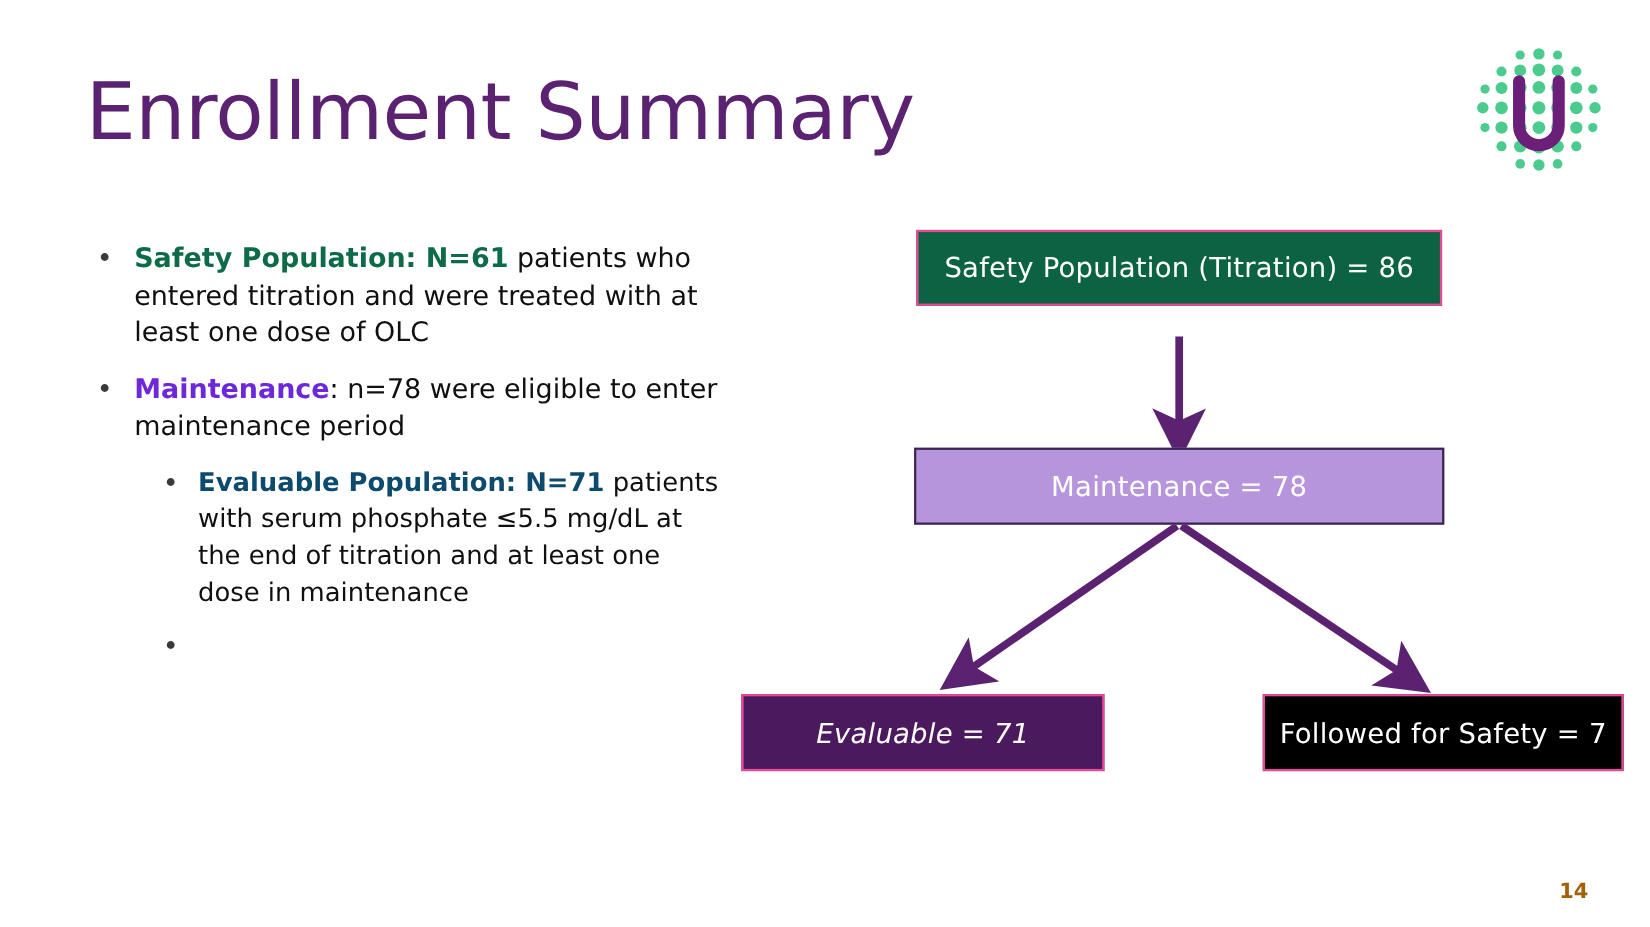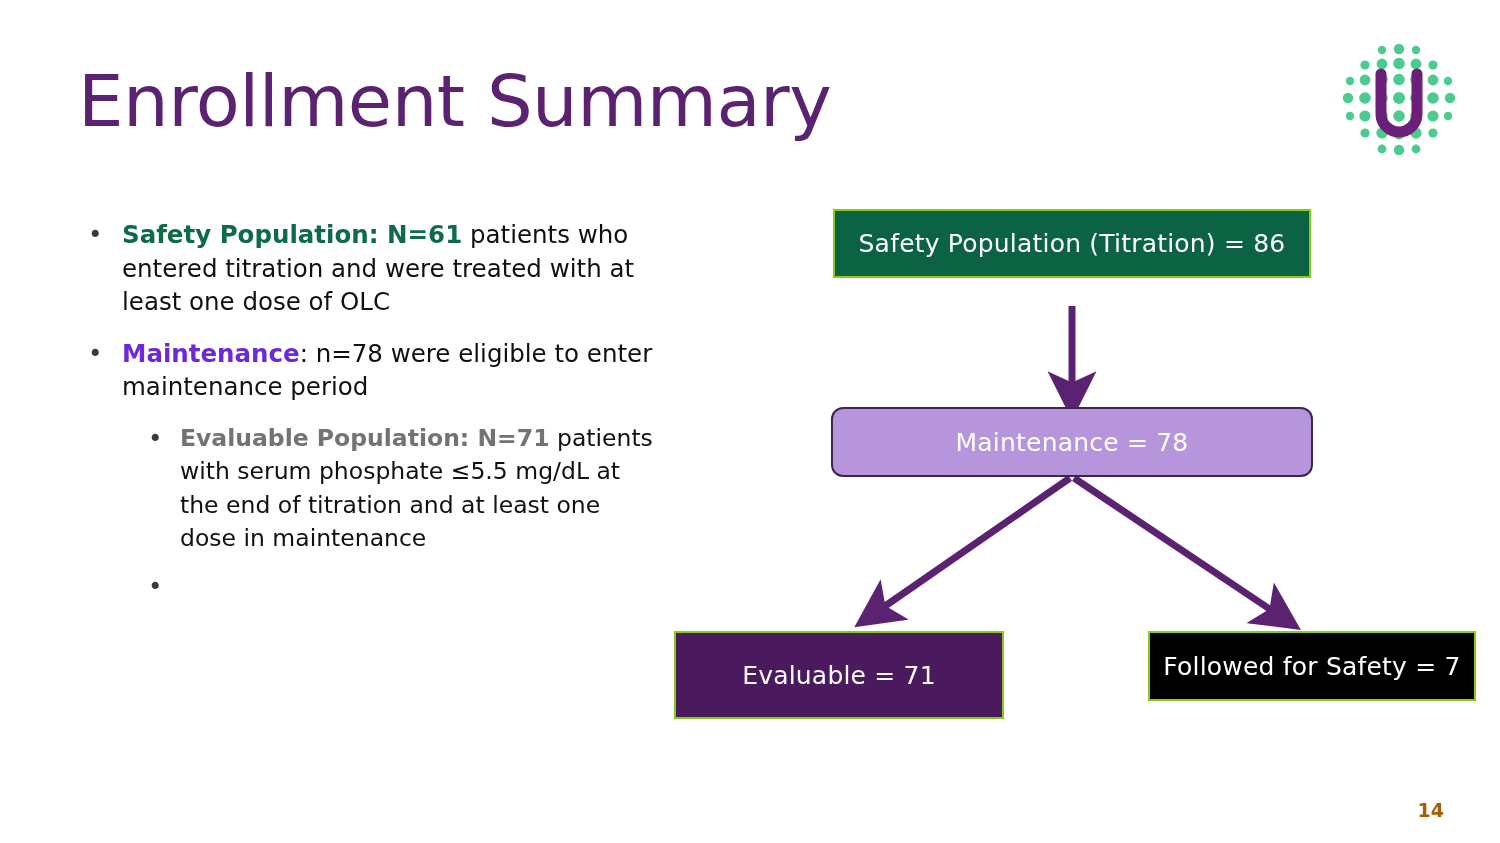--- a/index.html
+++ b/index.html
@@ -75,66 +75,66 @@
   }
   .lead-green {
     color: #0D6B47;
     font-weight: 600;
   }
   .lead-black {
     color: #6d28d9;
     font-weight: 700;
   }
   .lead-purple {
-    color: #737373;
+    color: #0c4a6e;
     font-weight: 600;
   }
 
   
   .flow {
     position: absolute;
     left: 660px;
     top: 190px;
     width: 830px;
     height: 530px;
   }
   .node {
     position: absolute;
     box-sizing: border-box;
     display: flex;
     align-items: center;
     justify-content: center;
-    border: 2px solid #84cc16;
+    border: 2px solid #ec4899;
     color: #ffffff;
     font-size: 25px;
     letter-spacing: 0.2px;
     text-align: center;
   }
   .node-safety {
     left: 173px;
     top: 19px;
     width: 478px;
     height: 69px;
     background: #0B6343;
   }
   .node-maintenance {
     left: 171px;
     top: 217px;
     width: 482px;
     height: 70px;
     background: #B695DC;
     border-color: #3C2550;
-    border-radius: 12px;
   }
   .node-evaluable {
     left: 14px;
     top: 441px;
     width: 330px;
-    height: 88px;
+    height: 70px;
     background: #4B1A5E;
+    font-style: italic;
   }
   .node-followed {
     left: 488px;
     top: 441px;
     width: 328px;
     height: 70px;
     background: #000000;
   }
   .flow-arrows {
     position: absolute;

